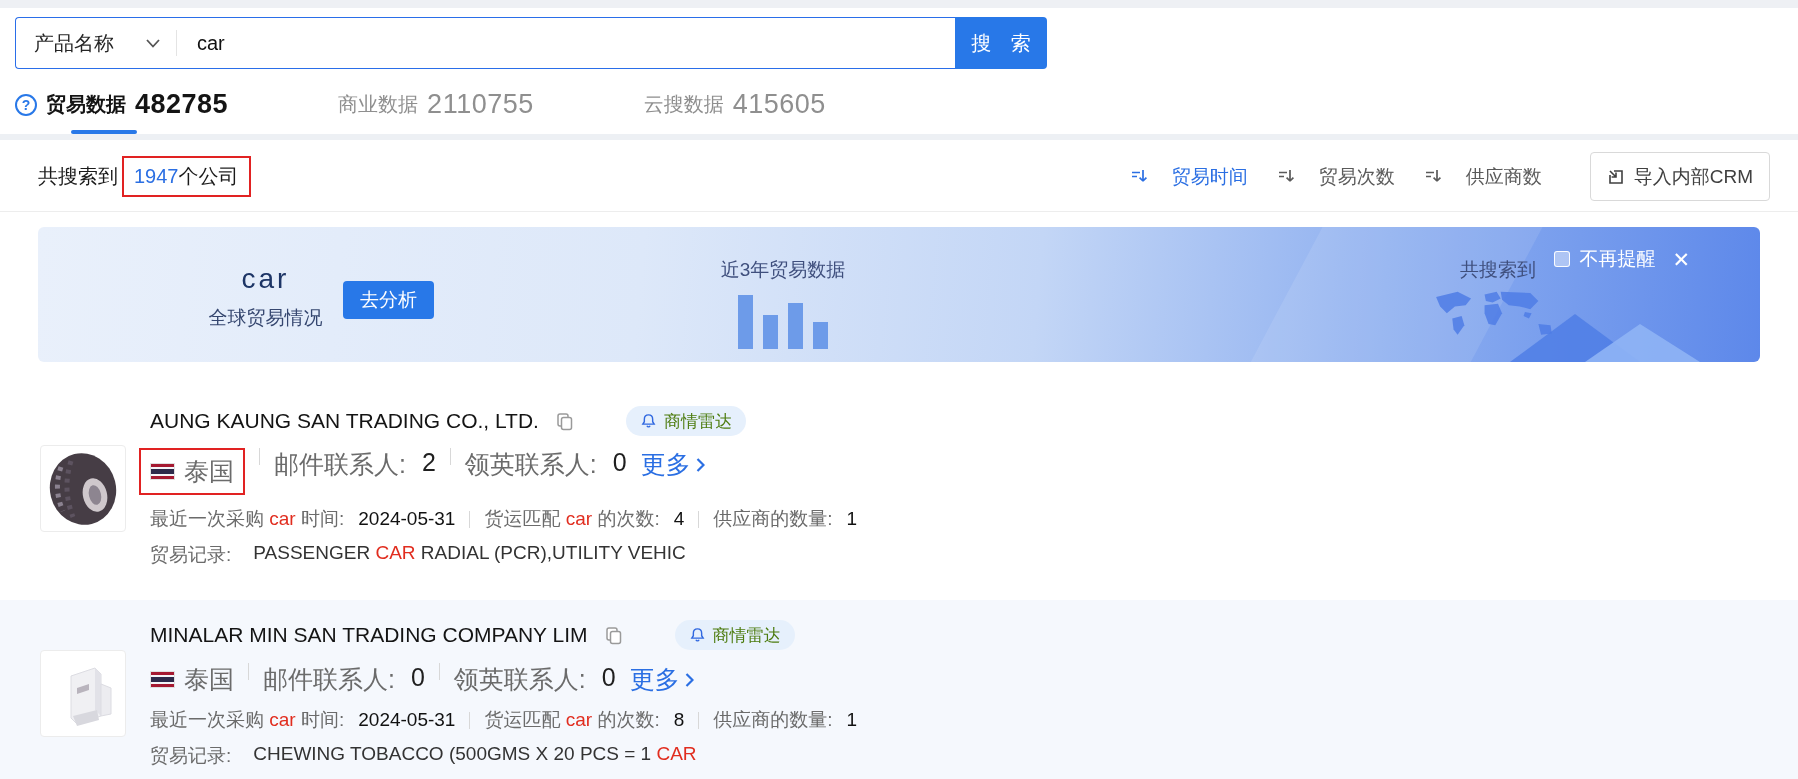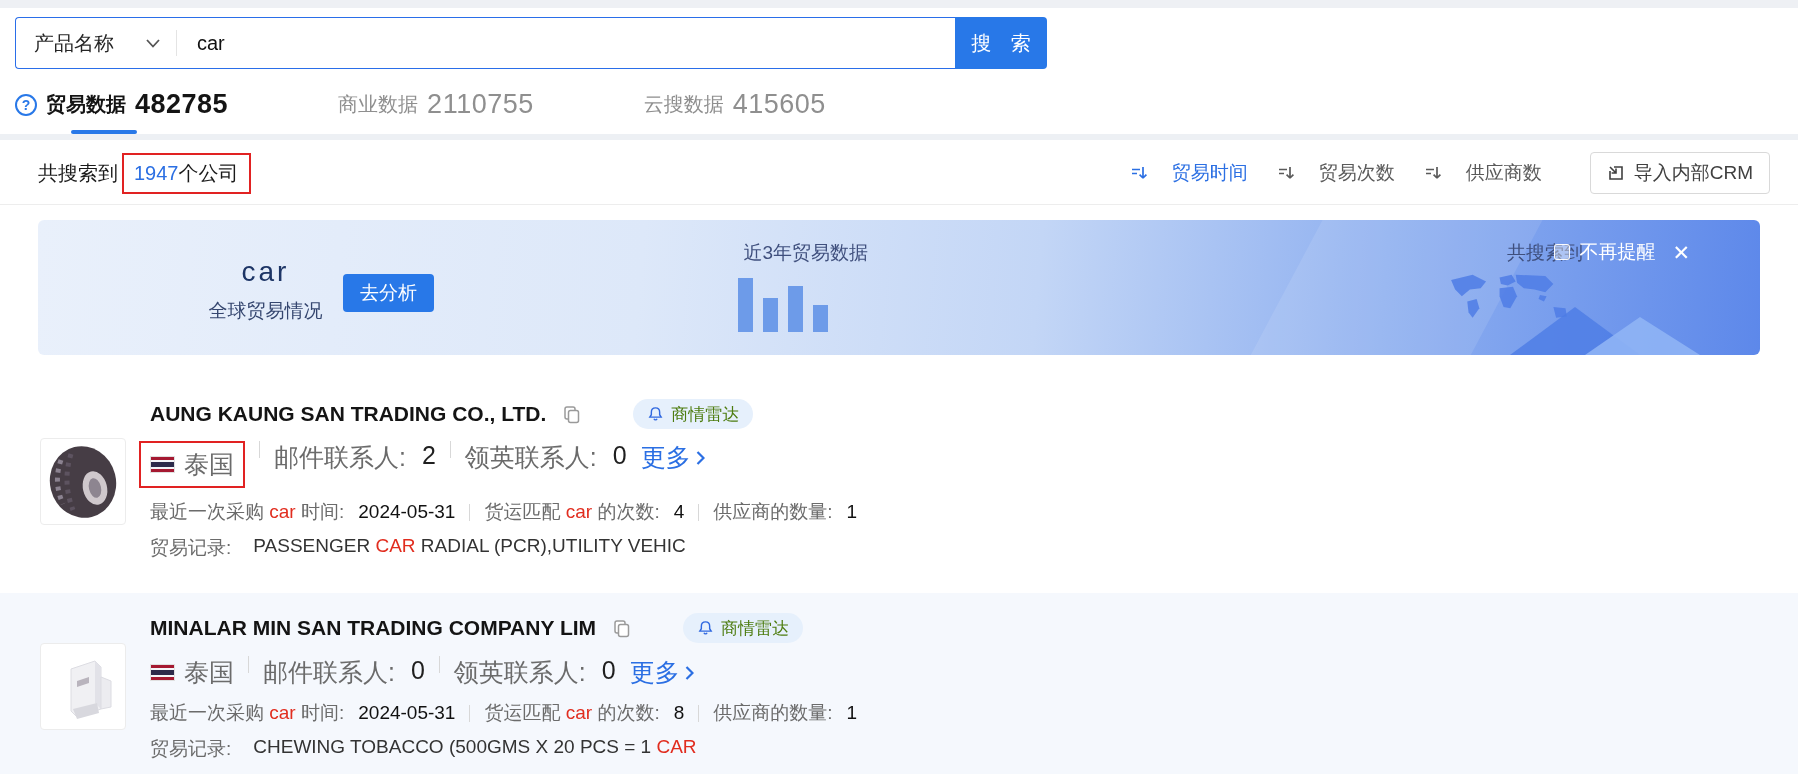--- a/index.html
+++ b/index.html
@@ -25,31 +25,31 @@
   .q-icon{width:22px;height:22px;border:2px solid #2878e8;border-radius:50%;color:#2878e8;font-size:14px;display:flex;align-items:center;justify-content:center;font-weight:bold}
   
   .content{border-top:6px solid #edf0f4;background:#fff}
   .results-bar{display:flex;justify-content:space-between;align-items:center;padding:12px 28px 10px 38px}
   .found{display:flex;align-items:center;font-size:20px;color:#1a1a1a;gap:4px}
   .redbox{border:2px solid #e12222;padding:5px 10px;display:inline-flex;gap:0;align-items:center;margin-left:0}
   .found-count{color:#2b6fe3}
   .sorts{display:flex;align-items:center;gap:30px}
   .sort{display:flex;align-items:center;gap:24px;font-size:19px;color:#5a5a5a;cursor:pointer}
   .sort.active{color:#2b6fe3}
-  .crm-btn{margin-left:18px;height:42px;padding:0 16px;border:1px solid #d9d9d9;border-radius:4px;background:#fff;font-size:19px;color:#404040;display:flex;align-items:center;gap:9px;cursor:pointer}
+  .crm-btn{margin-left:18px;height:49px;padding:0 16px;border:1px solid #d9d9d9;border-radius:4px;background:#fff;font-size:19px;color:#404040;display:flex;align-items:center;gap:9px;cursor:pointer}
   .results-divider{height:1px;background:#ededed}
   
   .banner{position:relative;margin:15px 38px 0;height:135px;border-radius:6px;overflow:hidden;
     background:linear-gradient(95deg,#e9f0fb 0%,#dde8f9 35%,#c3d6f6 58%,#8fb0f0 78%,#5d88ea 100%)}
   .banner-streak{position:absolute;right:260px;top:-40px;width:220px;height:240px;background:rgba(255,255,255,.10);transform:skewX(-28deg)}
   .bl-text{position:absolute;left:160px;top:36px;width:135px;text-align:center}
   .bl-keyword{font-size:28px;color:#1d3566;letter-spacing:3px}
   .bl-sub{font-size:19px;color:#35466f;margin-top:10px}
   .analyze-btn{position:absolute;left:305px;top:54px;height:38px;padding:0 17px;background:#2878e8;color:#fff;border:none;border-radius:4px;font-size:19px;cursor:pointer}
-  .banner-sec{position:absolute;top:20px;text-align:right}
+  .banner-sec{position:absolute;top:30px;text-align:center}
   .banner-sec .sec-label{font-size:19px;color:#3f4f7d}
   .sec-chart{left:660px;width:170px}
   .bars{display:flex;align-items:flex-end;justify-content:center;gap:10px;height:58px;margin-top:8px}
   .bars .bar{width:15px;background:#6d9be9}
   .sec-market{left:985px;width:190px}
   .sec-origin{left:1375px;width:170px}
   .map-svg{margin-top:6px}
   .dismiss{position:absolute;right:70px;top:19px;display:flex;align-items:center;gap:9px;color:#fff;font-size:19px}
   .dismiss-box{width:16px;height:16px;border:1px solid rgba(255,255,255,.95);background:rgba(255,255,255,.40);border-radius:3px;cursor:pointer}
   .close-x{font-size:21px;margin-left:8px;cursor:pointer;line-height:1}
@@ -57,21 +57,21 @@
   
   .company{position:relative;padding-left:150px}
   .company.row1{height:238px}
   .company.row2{background:#f5f8fd;height:181px}
   .thumb{position:absolute;left:40px;width:86px;height:87px;border:1px solid #ececec;border-radius:4px;background:#fff;display:flex;align-items:center;justify-content:center;overflow:hidden;cursor:pointer}
   .row1 .thumb{top:83px}
   .row2 .thumb{top:50px}
   .title-row{display:flex;align-items:center}
   .row1 .title-row{padding-top:44px}
   .row2 .title-row{padding-top:20px}
-  .company-name{font-size:21px;font-weight:bold;color:#141414;cursor:pointer}
+  .company-name{font-size:21px;font-weight:normal;color:#141414;cursor:pointer}
   .copy-icon{margin-left:16px;cursor:pointer;display:flex}
   .badge{margin-left:52px;height:30px;padding:0 14px;border-radius:15px;background:#e6f0fc;color:#4d7c0f;font-size:17px;display:flex;align-items:center;gap:7px;cursor:pointer}
   .meta-row{display:flex;align-items:flex-start;gap:14px;font-size:25px;color:#6b6b6b}
   .row1 .meta-row{margin-top:12px}
   .row2 .meta-row{margin-top:13px}
   .flag-group{display:flex;align-items:center;gap:9px}
   .flag-group.redboxed{border:2px solid #e12222;padding:5px 9px;margin-left:-11px}
   .flag-th{width:25px;height:17px;background:linear-gradient(180deg,#A51931 0%,#A51931 17%,#F4F5F8 17%,#F4F5F8 33%,#2D2A4A 33%,#2D2A4A 67%,#F4F5F8 67%,#F4F5F8 83%,#A51931 83%,#A51931 100%);border:1px solid #e0e0e0}
   .sep{width:1px;height:17px;background:#d8d8d8}
   .meta-val{color:#1f1f1f;margin-left:2px}

